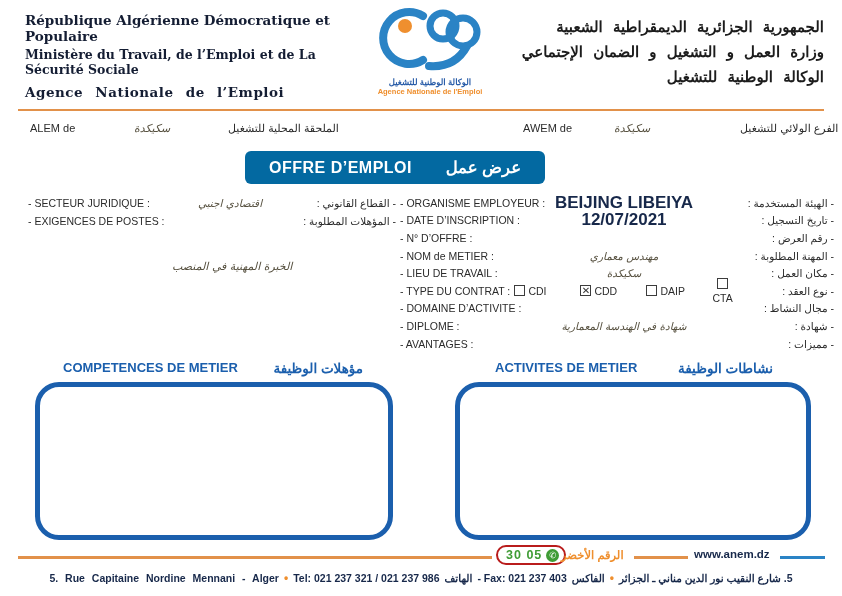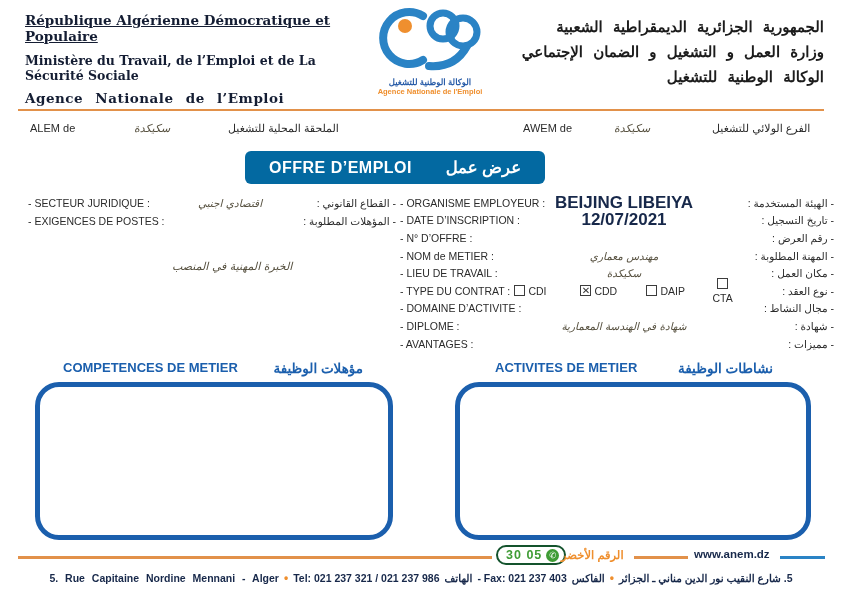--- a/index.html
+++ b/index.html
@@ -4,21 +4,21 @@
 <style>
   * { box-sizing: border-box; margin: 0; padding: 0; }
   html,body { background:#fff; }
   .page {
     position: relative; width: 842px; height: 596px; background: #fff;
     font-family: "Liberation Sans", sans-serif; overflow: hidden; color:#2b2b2b;
   }
   
   .hdr-left { position:absolute; left:25px; top:12px; width:330px;
     font-family:"DejaVu Serif", serif; font-weight:bold; color:#141d33; }
-  .hdr-left .l1 { font-size:13.5px; margin-bottom:9px;text-decoration:underline; }
+  .hdr-left .l1 { font-size:13.5px; margin-bottom:3px; }
   .hdr-left .l2 { font-size:12.5px; margin-bottom:7px; }
   .hdr-left .l3 { font-size:13.5px; word-spacing:7px; letter-spacing:.5px; }
   .logo-block { position:absolute; left:366px; top:4px; width:128px; text-align:center; }
   .logo-block svg { display:block; margin:0 auto; }
   .logo-cap-ar { font-size:8.5px; font-weight:bold; color:#2a5da8; direction:rtl; margin-top:1px; }
   .logo-cap-fr { font-size:7.5px; font-weight:bold; color:#ef8f2e; }
   .hdr-right { position:absolute; right:18px; top:14px; width:345px; text-align:right;
     direction:rtl; font-weight:bold; color:#1c1c1c; font-size:15px; line-height:25px; word-spacing:6px; }
   .rule-orange-top { position:absolute; left:18px; top:109px; width:806px; height:2px; background:#e2914a; }
   
@@ -59,21 +59,21 @@
   .sec-head .ar { font-size:13.5px; }
   .big-box { position:absolute; top:382px; height:158px; background:#fff;
     border:5px solid #1b5fad; border-radius:24px; }
   .big-box.left { left:35px; width:358px; }
   .big-box.right { left:455px; width:356px; }
   
   .rule-orange-bl { position:absolute; left:18px; top:556px; width:474px; height:3px; background:#e2914a; }
   .rule-orange-bm { position:absolute; left:634px; top:556px; width:54px; height:3px; background:#e2914a; }
   .rule-blue-br { position:absolute; left:780px; top:556px; width:45px; height:3px; background:#2a83c5; }
   .green-badge { position:absolute; left:496px; top:545px; height:20px;
-    border:2px solid #14532d; border-radius:10px; background:#fff; display:inline-flex;
+    border:2px solid #b91c1c; border-radius:10px; background:#fff; display:inline-flex;
     align-items:center; gap:4px; padding:0 5px 0 8px; }
   .green-badge .num { color:#3f9c35; font-weight:bold; font-size:12.5px; letter-spacing:1px; }
   .green-badge .phone { width:13px; height:13px; border-radius:50%; background:#3f9c35;
     color:#fff; font-size:8.5px; display:inline-flex; align-items:center; justify-content:center; }
   .green-label { position:absolute; left:561px; top:548px; color:#ef8f2e; font-weight:bold;
     font-size:11.5px; direction:rtl; }
   .website { position:absolute; left:694px; top:548px; color:#17284a; font-weight:bold; font-size:11.5px; }
   .address { position:absolute; left:0; top:571px; width:842px; display:flex;
     justify-content:center; align-items:center; gap:5px; font-size:10.5px; font-weight:bold;
     color:#17284a; white-space:nowrap; }
@@ -112,21 +112,21 @@
   </div>
 
   <div class="rule-orange-top"></div>
 
   <div class="agency">
     <span style="left:30px;">ALEM de</span>
     <span style="left:134px;" class="hand ar">سكيكدة</span>
     <span style="left:228px;" class="ar">الملحقة المحلية للتشغيل</span>
     <span style="left:523px;">AWEM de</span>
     <span style="left:614px;" class="hand ar">سكيكدة</span>
-    <span style="left:712px;" class="ar">الفرع الولائي للتشغيل</span>
+    <span style="left:740px;" class="ar">الفرع الولائي للتشغيل</span>
   </div>
 
   <div class="banner">
     <span class="fr">OFFRE D’EMPLOI</span>
     <span class="arr">عرض عمل</span>
   </div>
 
   <div class="fields fcol-left">
     <div class="frow">
       <span class="f-fr">- SECTEUR JURIDIQUE :</span>

